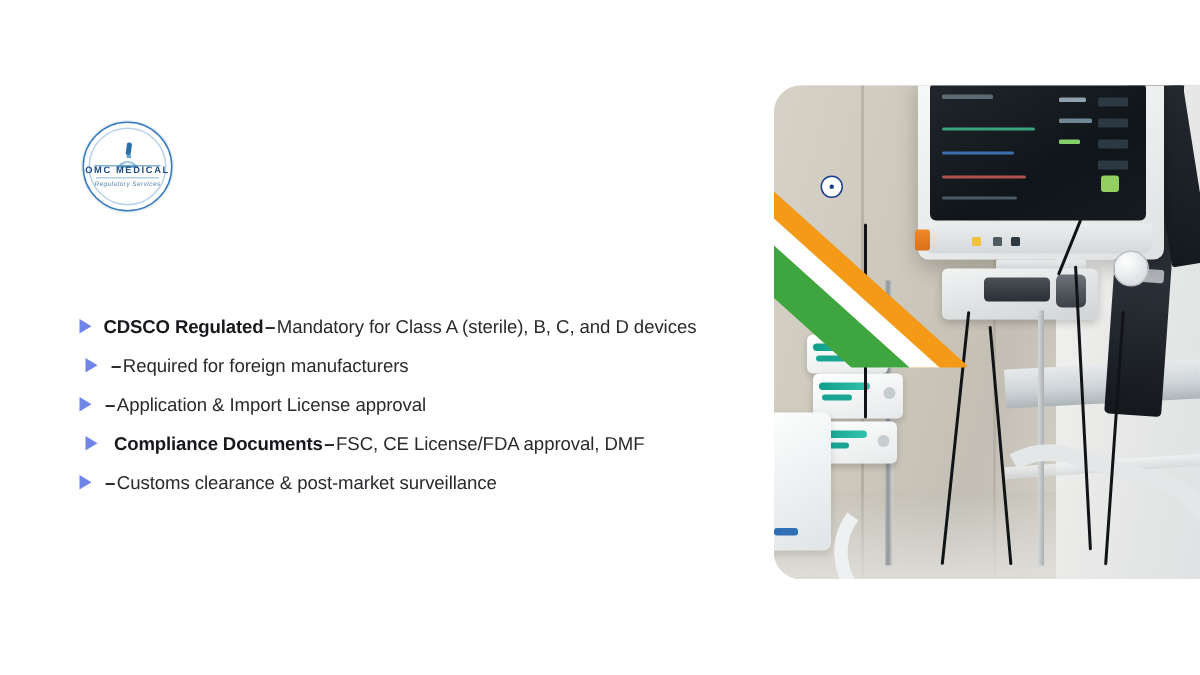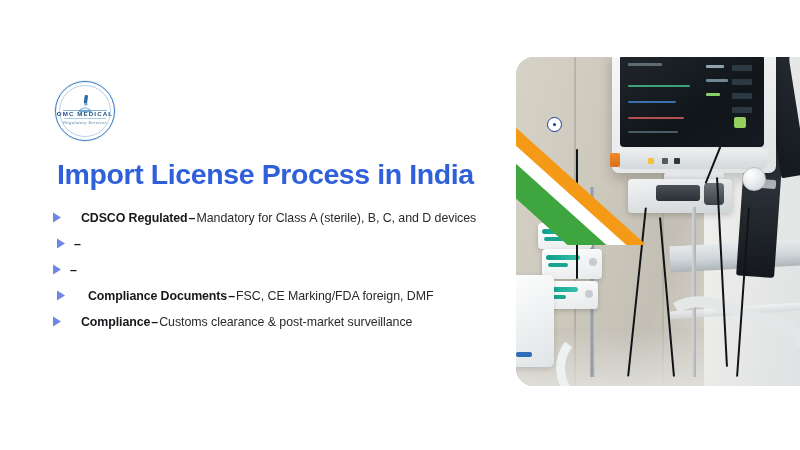--- a/index.html
+++ b/index.html
@@ -47,21 +47,21 @@
   .bullets{position:absolute;left:52px;top:205px;width:470px;}
   .brow{
     display:flex;align-items:baseline;height:26px;margin-bottom:0px;
     font-size:12.4px;color:#1c1c1c;white-space:nowrap;line-height:26px;
   }
   .barrow{
     flex:0 0 auto;width:13px;margin-right:4px;position:relative;top:1px;
     display:inline-block;
   }
   .barrow svg{display:block;}
-  .blabel{font-weight:700;color:#17181c;letter-spacing:-.1px;margin-left:12px;}
+  .blabel{font-weight:700;color:#17181c;letter-spacing:-.1px;}
   .bdash{font-weight:700;color:#17181c;padding:0 1px;}
   .btext{font-weight:400;color:#2a2a2e;letter-spacing:-.05px;}
 
   
   .brow.i1 .barrow{margin-left:4px;}
   .brow.i3 .barrow{margin-left:4px;}
   .brow.i3 .blabel{padding-left:3px;}
 
   
   .photo{
@@ -174,21 +174,20 @@
         <rect x="6.4" y="16.2" width="13.4" height="1.5" rx=".7" fill="#4b8fc0"></rect>
         <path d="M9.6 15.8 q3.4-3.1 7.2 0" stroke="#bcd8ea" stroke-width="1" fill="none"></path>
       </svg>
     </div>
     <div class="logo-rule"></div>
     <div class="logo-name">OMC MEDICAL</div>
     <div class="logo-rule2"></div>
     <div class="logo-sub">Regulatory Services</div>
   </div>
 
-  <div class="title">Import License Process in India</div>
 
   <div class="bullets">
 
     <div class="brow i0">
       <span class="barrow">
         <svg width="10" height="11" viewBox="0 0 10 11">
             <path d="M1 0.6 L9 5.5 L1 10.4 Z" fill="#6f86e8"></path>
           </svg>
       </span>
       <span class="blabel">CDSCO Regulated</span>
@@ -196,49 +195,50 @@
       <span class="btext">Mandatory for Class A (sterile), B, C, and D devices</span>
     </div>
 
     <div class="brow i1">
       <span class="barrow">
         <svg width="10" height="11" viewBox="0 0 10 11">
             <path d="M1 0.6 L9 5.5 L1 10.4 Z" fill="#6f86e8"></path>
           </svg>
       </span>
       <span class="bdash">–</span>
+      <span class="btext">Required for foreign manufacturers</span>
     </div>
 
     <div class="brow i2">
       <span class="barrow">
         <svg width="10" height="11" viewBox="0 0 10 11">
             <path d="M1 0.6 L9 5.5 L1 10.4 Z" fill="#6f86e8"></path>
           </svg>
       </span>
       <span class="bdash">–</span>
+      <span class="btext">Application &amp; Import License approval</span>
     </div>
 
     <div class="brow i3">
       <span class="barrow">
         <svg width="10" height="11" viewBox="0 0 10 11">
             <path d="M1 0.6 L9 5.5 L1 10.4 Z" fill="#6f86e8"></path>
           </svg>
       </span>
       <span class="blabel">Compliance Documents</span>
       <span class="bdash">–</span>
-      <span class="btext">FSC, CE Marking/FDA foreign, DMF</span>
+      <span class="btext">FSC, CE License/FDA approval, DMF</span>
     </div>
 
     <div class="brow i4">
       <span class="barrow">
         <svg width="10" height="11" viewBox="0 0 10 11">
             <path d="M1 0.6 L9 5.5 L1 10.4 Z" fill="#6f86e8"></path>
           </svg>
       </span>
-      <span class="blabel">Compliance</span>
       <span class="bdash">–</span>
       <span class="btext">Customs clearance &amp; post-market surveillance</span>
     </div>
 
   </div>
 
   <div class="photo">
     <div class="photo-inner">
 
       <div class="wall"></div>

